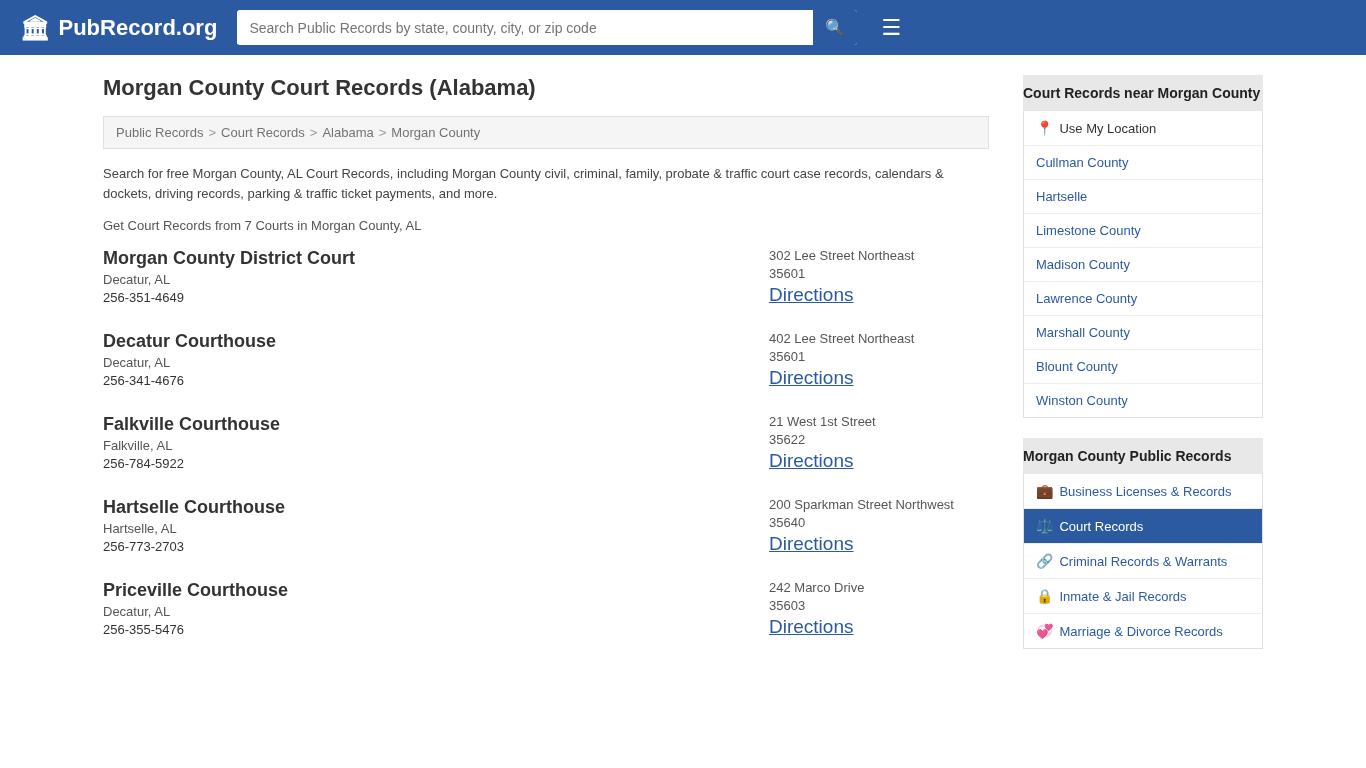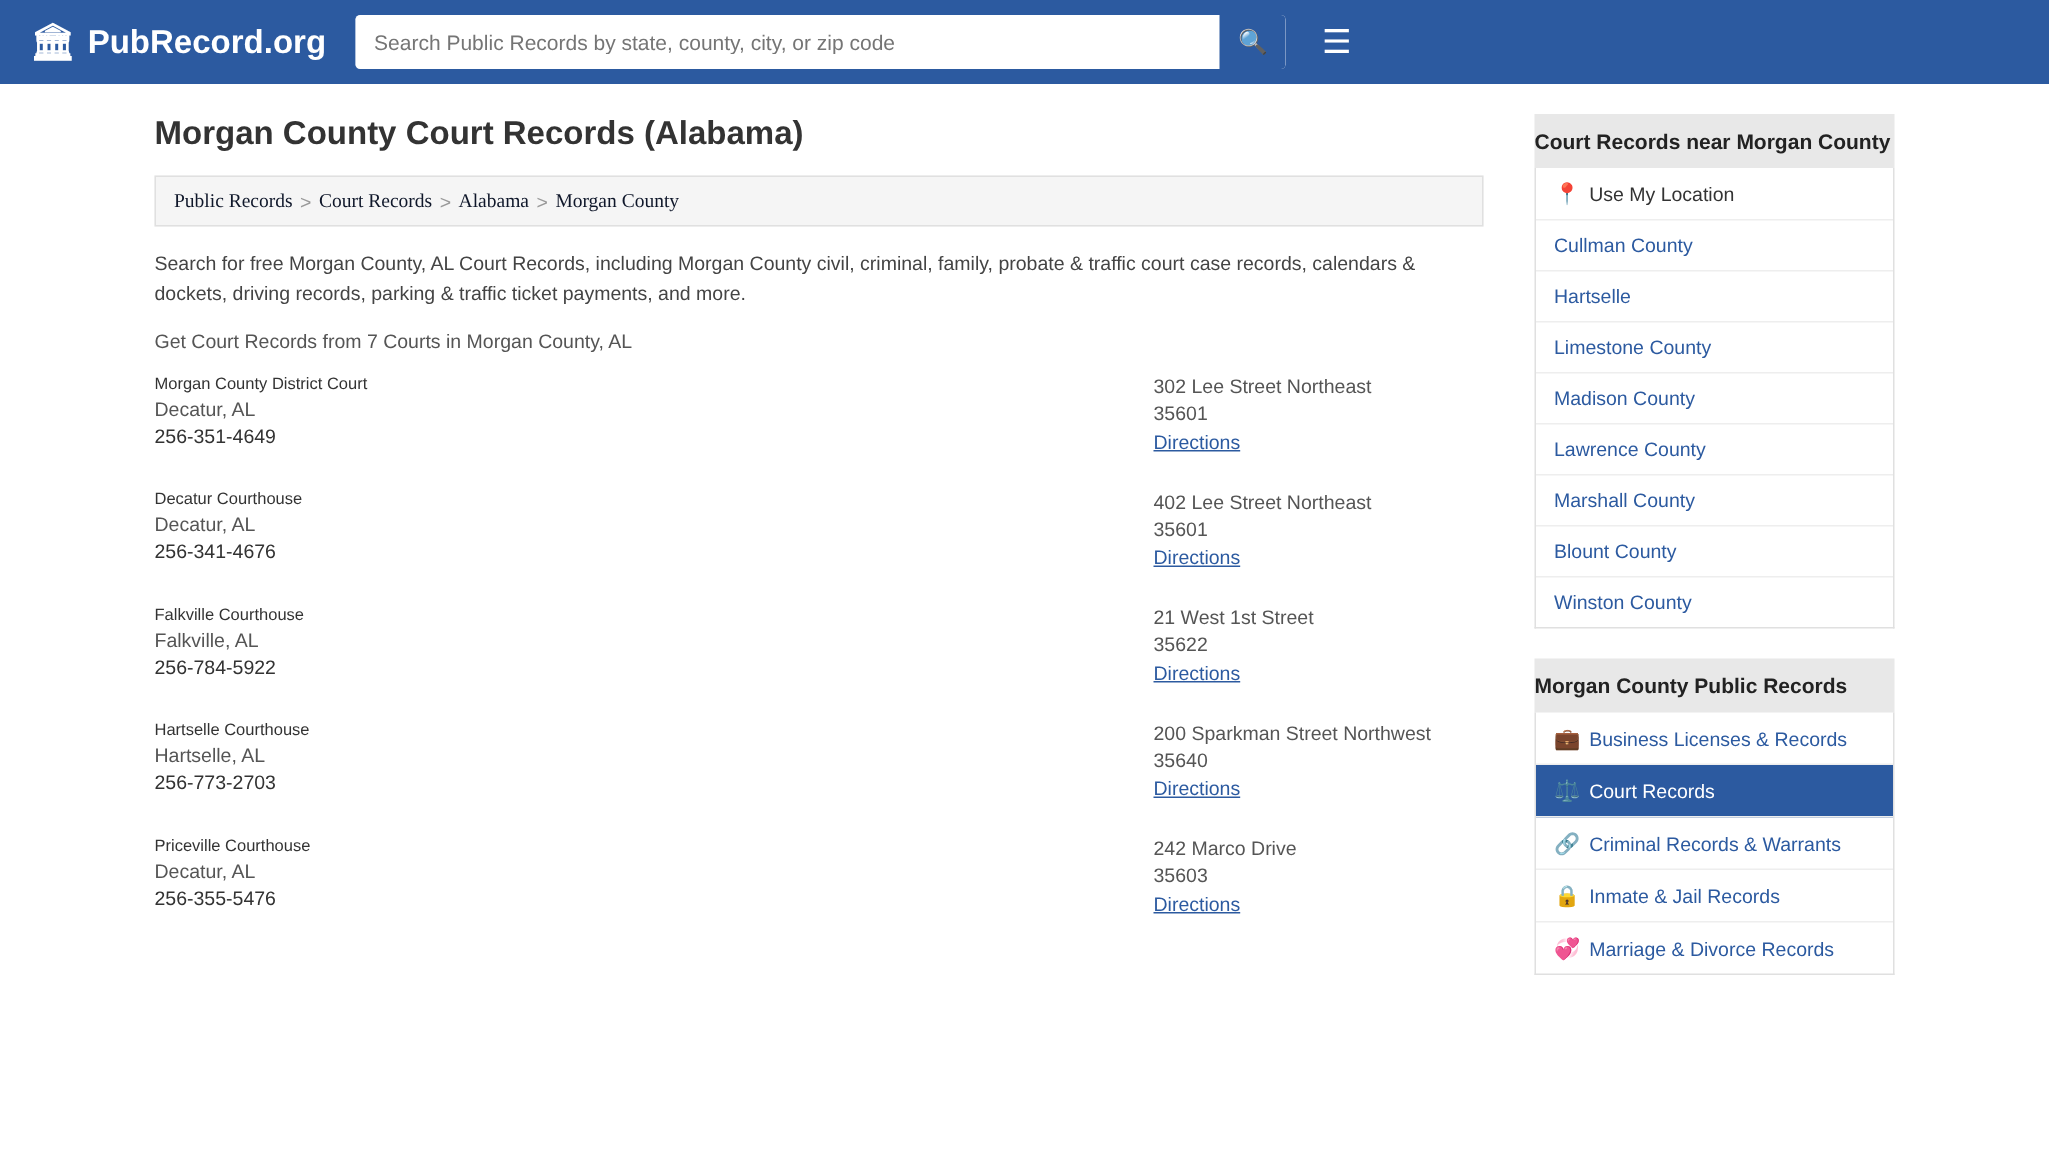--- a/index.html
+++ b/index.html
@@ -92,23 +92,22 @@
       padding: 8px 12px;
       font-size: 13px;
       color: #555;
       margin-bottom: 15px;
       display: flex;
       align-items: center;
       gap: 5px;
       flex-wrap: wrap;
     }
     .breadcrumb a {
-      color: #0f172a;
+      color: #737373;
       text-decoration: none;
-      font-family: Liberation Serif, serif;
     }
     .breadcrumb .sep { color: #999; }
 
     
     .description {
       font-size: 13px;
       color: #444;
       margin-bottom: 15px;
       line-height: 1.5;
     }
@@ -131,22 +130,22 @@
 
     
     .court-item {
       display: flex;
       justify-content: space-between;
       margin-bottom: 20px;
       padding-bottom: 5px;
     }
     .court-left {}
     .court-name {
-      font-weight: normal;
-      font-size: 11px;
+      font-weight: bold;
+      font-size: 18px;
       color: #333;
       margin-bottom: 3px;
     }
     .court-city {
       font-size: 13px;
       color: #555;
       margin-bottom: 3px;
     }
     .court-phone {
       font-size: 13px;
@@ -163,21 +162,21 @@
     }
     .court-zip {
       font-size: 13px;
       color: #555;
       margin-bottom: 3px;
     }
     .directions-link {
       color: #2c5aa0;
       text-decoration: underline;
       cursor: pointer;
-      font-size: 13px;
+      font-size: 19px;
     }
 
     
     .sidebar-section {
       margin-bottom: 20px;
     }
     .sidebar-section-header {
       background: #e8e8e8;
       padding: 10px 0;
       font-weight: bold;

